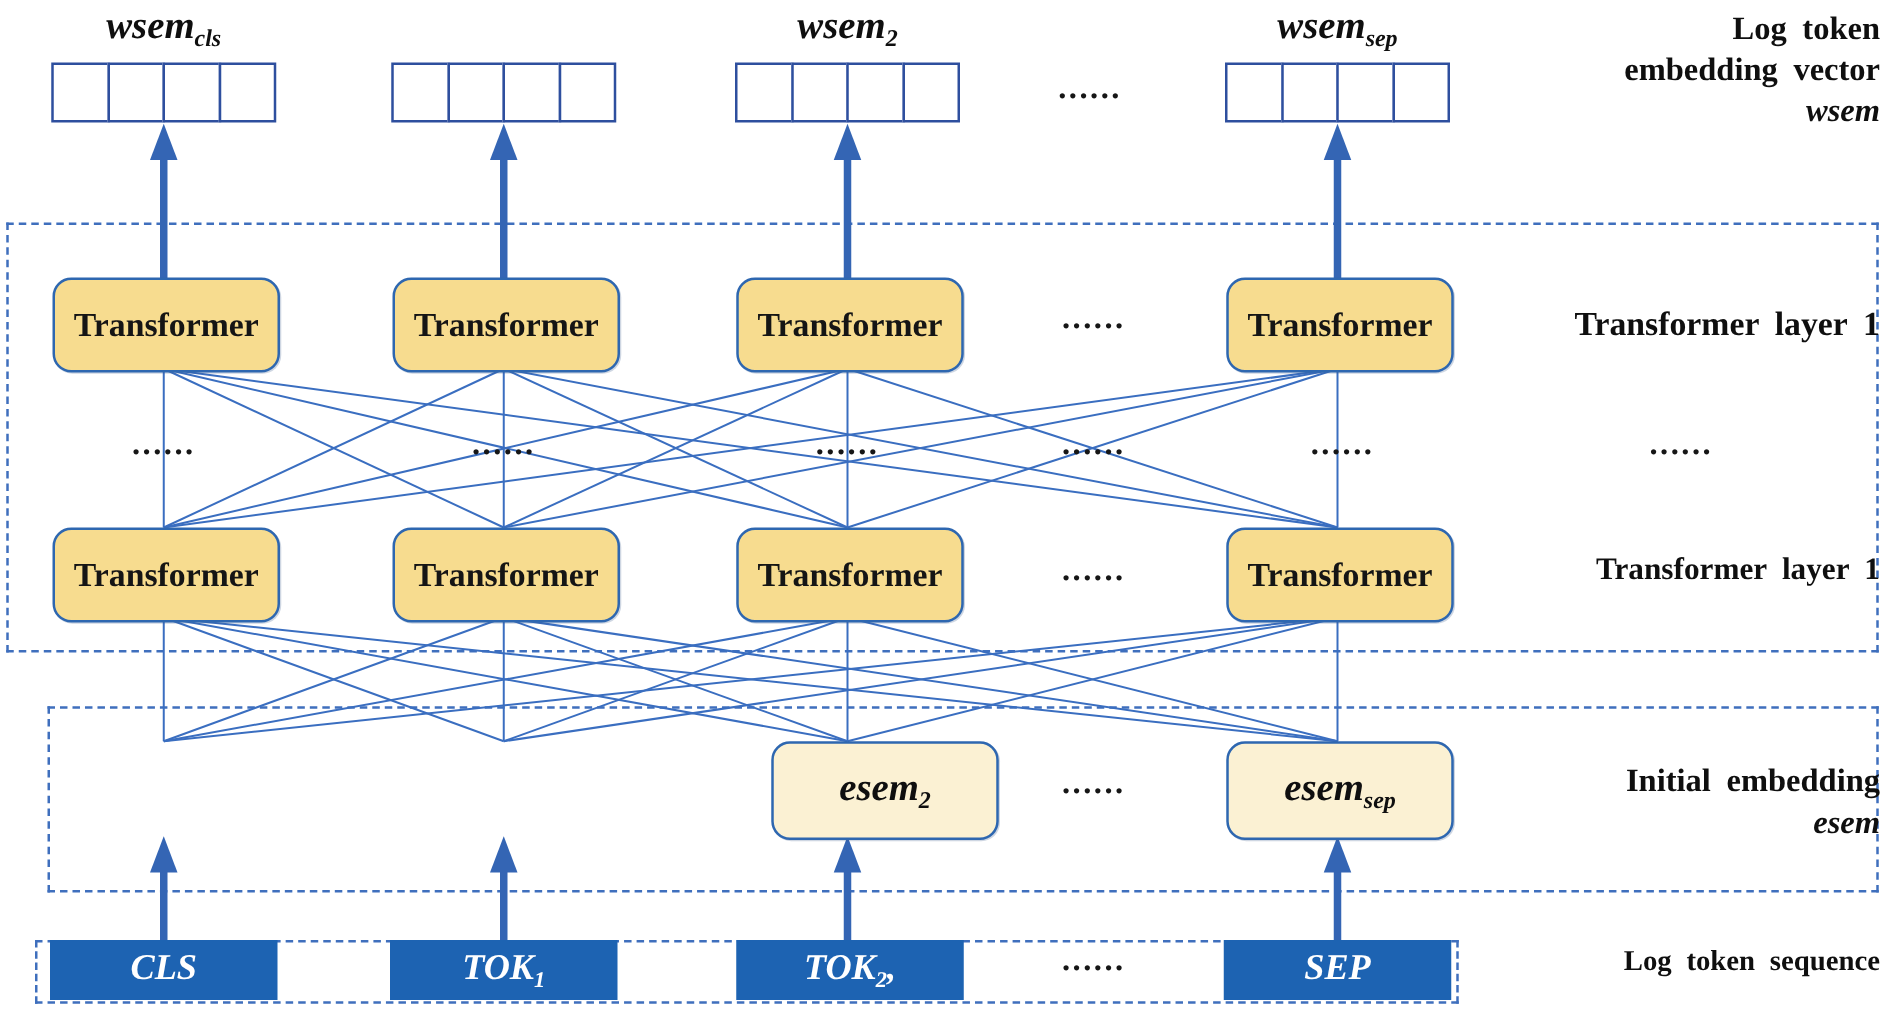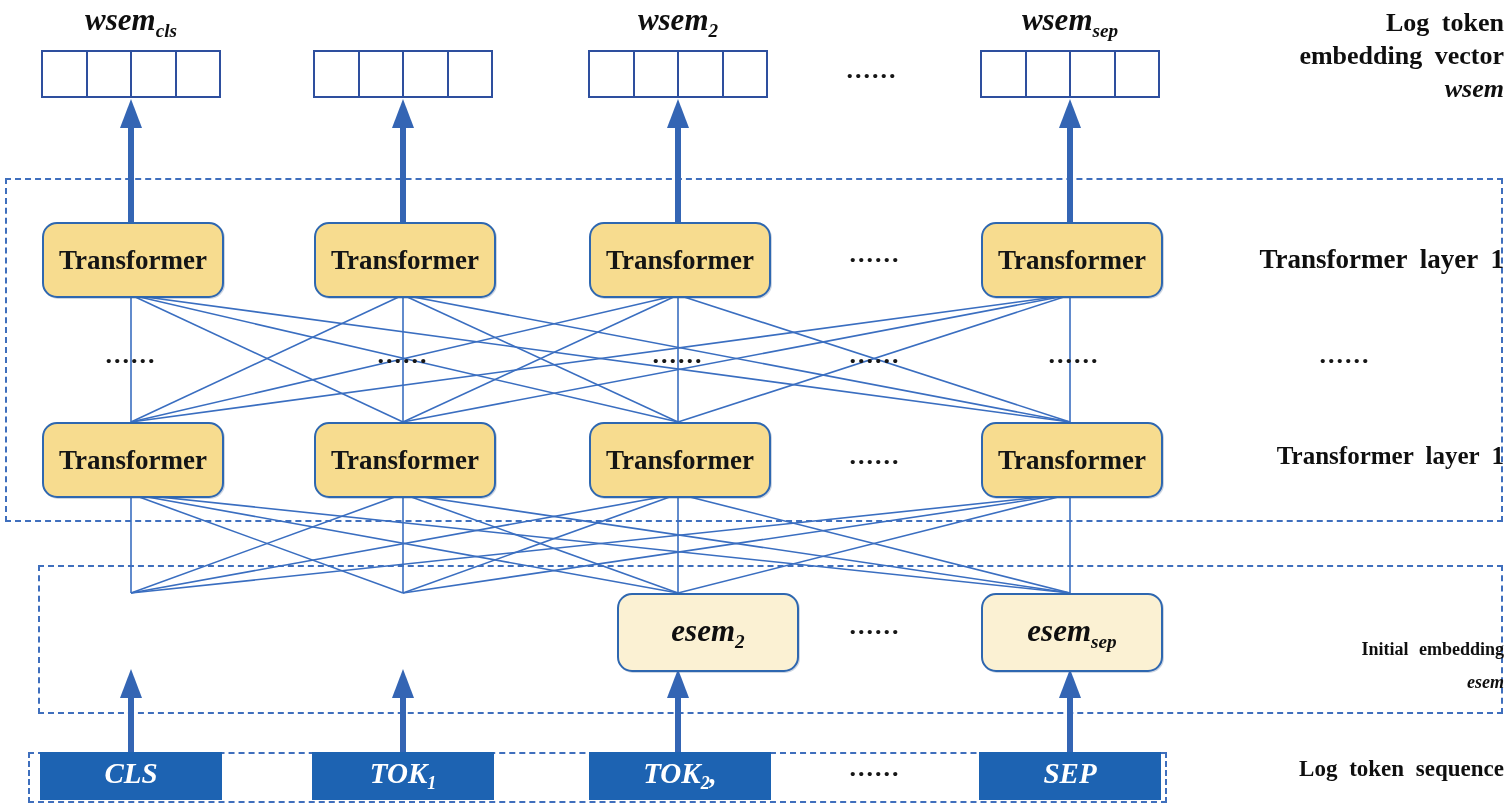--- a/index.html
+++ b/index.html
@@ -36,21 +36,21 @@
   
   .dots{position:absolute;width:80px;margin-left:-40px;text-align:center;z-index:4;
     font-size:26px;font-weight:bold;color:#161616;letter-spacing:2px;line-height:20px;}
   
   .side{position:absolute;left:1192px;width:312px;text-align:right;z-index:4;color:#0f0f0f;
     font-weight:bold;word-spacing:6px;}
   .side .math{font-style:italic;}
   .lbl-output{top:6px;font-size:26px;line-height:33px;}
   .lbl-layer12{top:244px;font-size:27px;}
   .lbl-layer1{top:442px;font-size:25px;}
-  .lbl-embed{top:633px;font-size:18px;line-height:33px;}
+  .lbl-embed{top:608px;font-size:26px;line-height:33px;}
   .lbl-seq{top:756px;font-size:23px;}
 </style>
 </head>
 <body>
 
 <div id="stage">
 
   <div class="dashed-rect" style="left:5px;top:178px;width:1494px;height:340px;"></div>
   <div class="dashed-rect" style="left:38px;top:565px;width:1461px;height:145px;"></div>
   <div class="dashed-rect" style="left:28px;top:752px;width:1135px;height:47px;"></div>

